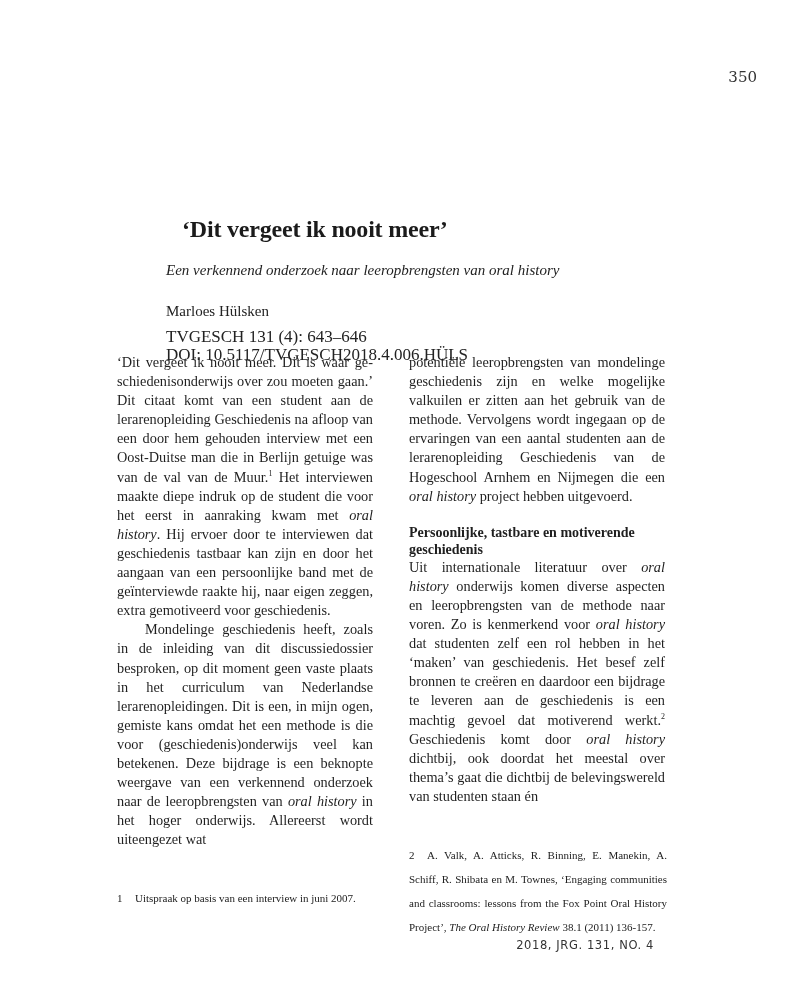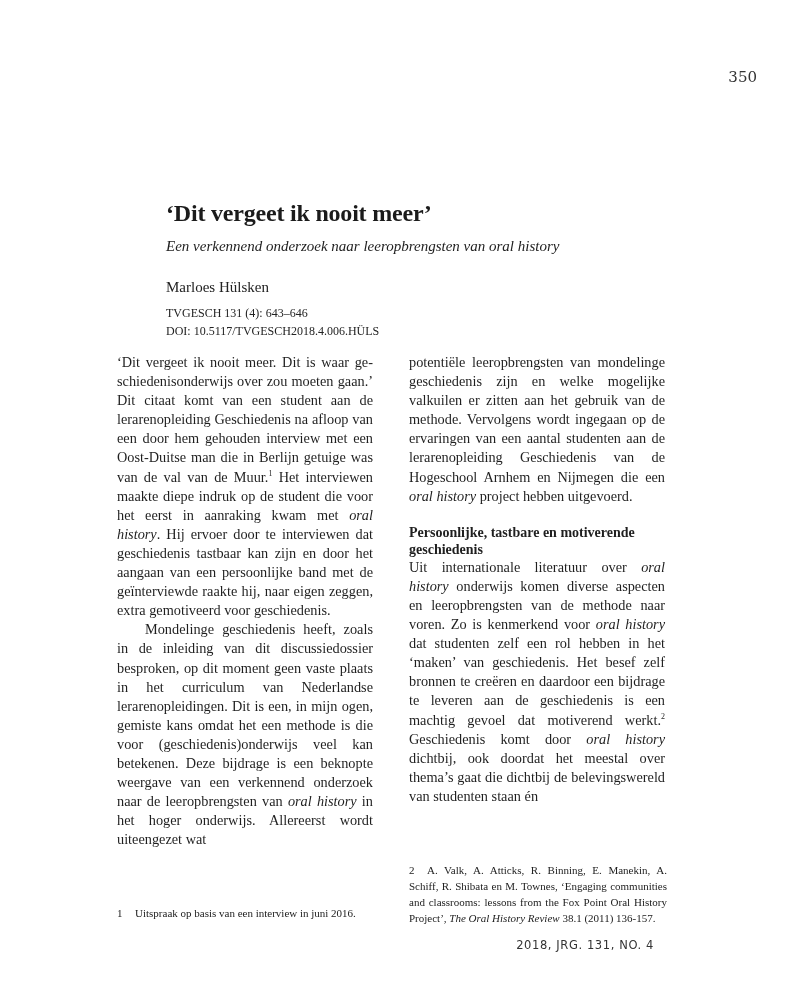--- a/index.html
+++ b/index.html
@@ -8,49 +8,48 @@
     font-family: "Liberation Serif", "DejaVu Serif", serif;
     color: #1f1f1f;
   }
   .page-number {
     position: absolute; top: 68px; right: 37px;
     font-size: 15px; color: #333;
     font-family: "DejaVu Serif", serif;
   }
   .header-block { position: absolute; left: 166px; top: 198px; width: 520px; }
   .title {
-    font-size: 24px; font-weight: bold; margin: 0; line-height: 30px;
+    font-size: 24px; font-weight: bold; margin: 16px; line-height: 30px;
     color: #1b1b1b; letter-spacing: -0.2px;
   }
   .subtitle {
     font-size: 15px; font-style: italic; margin: 8px 0 0 0; line-height: 20px; color: #222;
   }
   .author { font-size: 15px; margin: 21px 0 7px 0; line-height: 20px; color: #222; }
-  .meta { font-size: 12px; line-height: 18px; color: #222; font-family: Liberation Serif, serif; }
+  .meta { font-size: 17px; line-height: 18px; color: #222; font-family: Liberation Serif, serif; }
 
   .col {
     position: absolute; top: 353px; width: 256px;
     font-size: 14.3px; line-height: 19.1px; text-align: justify;
     hyphens: manual;
   }
   .col1 { left: 117px; }
   .col2 { left: 409px; }
   .col p { margin: 0; }
   .col p.indent { text-indent: 28px; }
   .col em { font-style: italic; }
   sup.fn { font-size: 8px; line-height: 0; vertical-align: super; }
   .section-heading {
     font-weight: bold; font-size: 14px; line-height: 17px; margin: 18px 0 0 0;
     text-align: left;
   }
 
   .footnote {
-    position: absolute; font-size: 11px; line-height: 16px; color: #222;
+    position: absolute; font-size: 11px; line-height: 24px; color: #222;
     text-align: justify;
-    margin-top: 19px;
   }
   .fn1 { left: 117px; top: 886px; width: 262px; }
   .fn2 { left: 409px; top: 843px; width: 258px; }
   .fn-num { display: inline-block; width: 18px; }
 
   .journal-footer {
     position: absolute; right: 140px; top: 938px;
     font-family: "DejaVu Sans", sans-serif; font-size: 11.5px; letter-spacing: 0.6px;
     color: #333;
   }
@@ -75,20 +74,20 @@
   <p class="indent"><span>Mondelinge geschiedenis heeft, zoals in de inleiding van dit discussiedossier besproken, op dit moment geen vaste plaats in het curriculum van Nederlandse lerarenopleidingen. Dit is een, in mijn ogen, gemiste kans omdat het een me­thode is die voor (geschiedenis)onder­wijs veel kan betekenen. Deze bijdrage is een beknopte weergave van een verken­nend onderzoek naar de leeropbrengs­ten van </span><em>oral history</em><span> in het hoger onder­wijs. Allereerst wordt uiteengezet wat</span></p>
 </div>
 
 <div class="col col2">
   <p><span>potentiële leeropbrengsten van monde­linge geschiedenis zijn en welke mogelij­ke valkuilen er zitten aan het gebruik van de methode. Vervolgens wordt ingegaan op de ervaringen van een aantal studen­ten aan de lerarenopleiding Geschiedenis van de Hogeschool Arnhem en Nijmegen die een </span><em>oral history</em><span> project hebben uitge­voerd.</span></p>
   <h2 class="section-heading">Persoonlijke, tastbare en motiverende geschiedenis</h2>
   <p><span>Uit internationale literatuur over </span><em>oral history</em><span> onderwijs komen diverse aspec­ten en leeropbrengsten van de methode naar voren. Zo is kenmerkend voor </span><em>oral history</em><span> dat studenten zelf een rol hebben in het ‘maken’ van geschiedenis. Het be­sef zelf bronnen te creëren en daardoor een bijdrage te leveren aan de geschie­denis is een machtig gevoel dat moti­verend werkt.</span><sup class="fn">2</sup><span> Geschiedenis komt door </span><em>oral history</em><span> dichtbij, ook doordat het meestal over thema’s gaat die dichtbij de belevingswereld van studenten staan én</span></p>
 </div>
 
 <div class="footnote fn1">
-  <span class="fn-num">1</span><span>Uitspraak op basis van een interview in juni 2016.</span>
+  <span class="fn-num">1</span><span>Uitspraak op basis van een interview in juni 2007.</span>
 </div>
 
 <div class="footnote fn2">
   <span class="fn-num">2</span><span>A. Valk, A. Atticks, R. Binning, E. Manekin, A. Schiff, R. Shibata en M. Townes, ‘Engaging communities and classrooms: lessons from the Fox Point Oral History Project’, </span><em>The Oral History Review</em><span> 38.1 (2011) 136-157.</span>
 </div>
 
 <div class="journal-footer">2018, JRG. 131, NO. 4</div>
 
 </body></html>

